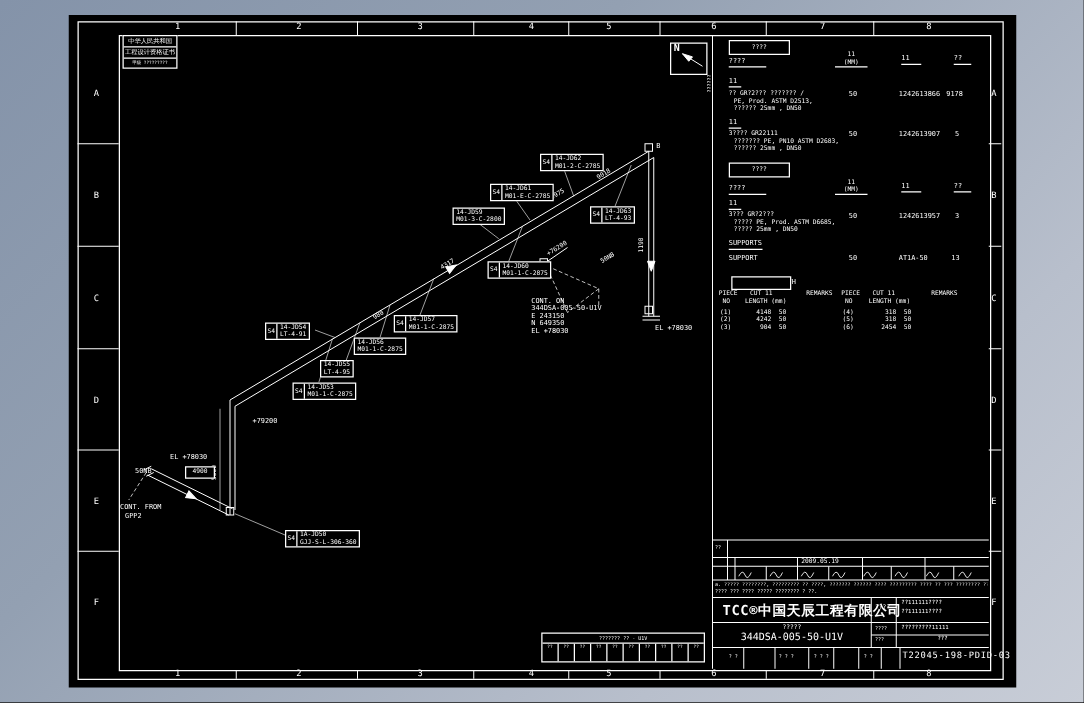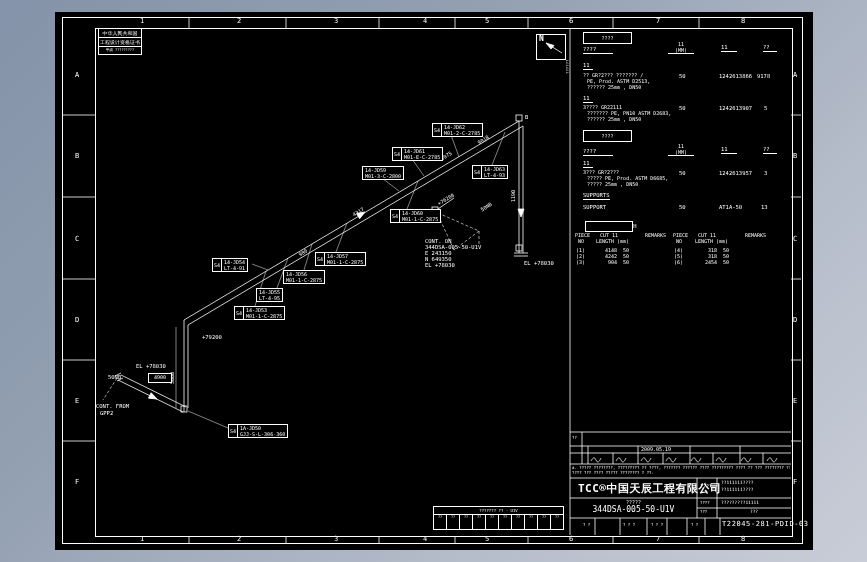--- a/index.html
+++ b/index.html
@@ -355,21 +355,21 @@
   <span class="t t5 ctr" style="left:515px;top:488px;width:127px;">?????</span>
   <span class="t ctr" style="left:515px;top:494px;width:127px;font-size:8px;">344DSA-005-50-U1V</span>
   <span class="t t4" style="left:645px;top:489px;">????</span>
   <span class="t t4" style="left:645px;top:498px;">???</span>
   <span class="t t45" style="left:666px;top:489px;">?????????11111</span>
   <span class="t t45 ctr" style="left:662px;top:498px;width:74px;">???</span>
   <span class="t t4" style="left:528px;top:511px;">? ?</span>
   <span class="t t4" style="left:568px;top:511px;">? ? ?</span>
   <span class="t t4" style="left:596px;top:511px;">? ? ?</span>
   <span class="t t4" style="left:636px;top:511px;">? ?</span>
-  <span class="t" style="left:667px;top:509px;font-size:7px;letter-spacing:.6px;z-index:4;">T22045-281-PDID-03</span>
+  <span class="t" style="left:667px;top:509px;font-size:7px;letter-spacing:.6px;z-index:4;">T22045-198-PDID-03</span>
 
   <div class="legend">
     <div class="hd">???????  ??  -  U1V</div>
     <div class="cells">
       <span>??</span>
       <span>??</span>
       <span>??</span>
       <span>??</span>
       <span>??</span>
       <span>??</span>

